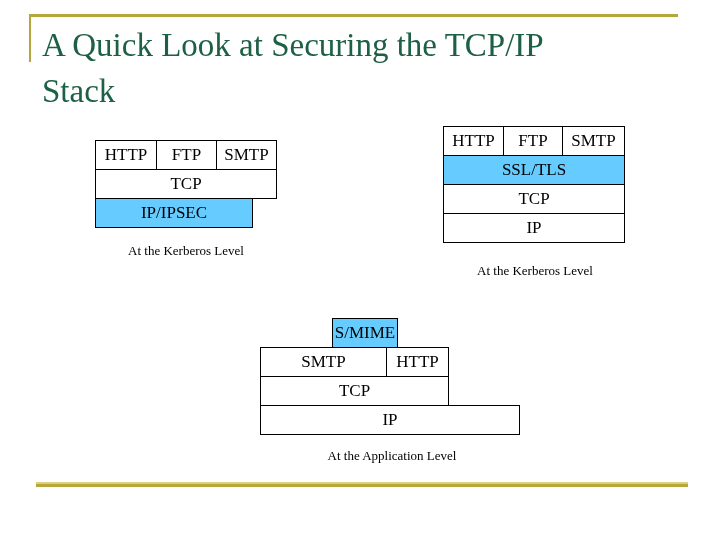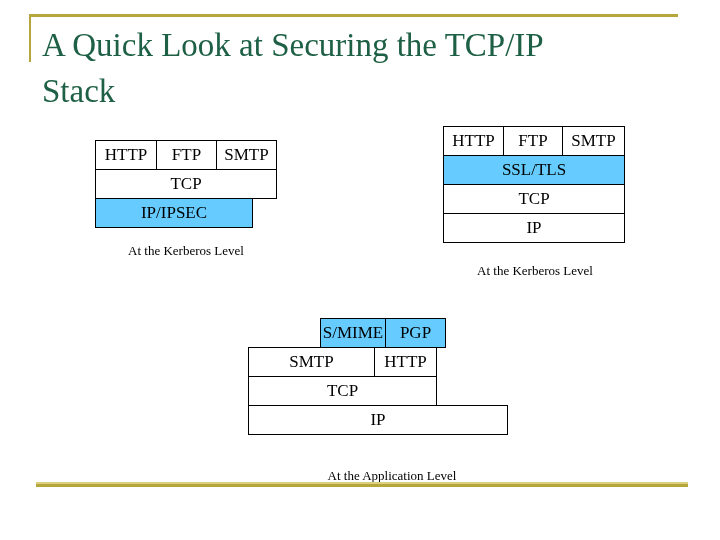--- a/index.html
+++ b/index.html
@@ -54,31 +54,31 @@
     text-align: center;
     font-size: 17px;
     color: #000;
     overflow: hidden;
     flex: none;
   }
   .cell + .cell { margin-left: -1px; }
   .cell.hl { background: var(--blue, #66CCFF); }
   .stack-network   { left: 95px;  top: 140px; width: 182px; }
   .stack-transport { left: 443px; top: 126px; width: 182px; }
-  .stack-application { left: 248px; top: 318px; width: 260px; }
+  .stack-application { left: 260px; top: 318px; width: 260px; }
   .indent-row { margin-left: 72px; }
   
   .caption {
     position: absolute;
     font-size: 13px; color: #000;
     text-align: center;
   }
   .caption-network     { left: 95px;  top: 243px; width: 182px; }
   .caption-transport   { left: 440px; top: 263px; width: 190px; }
-  .caption-application { left: 252px; top: 468px; width: 280px; }
+  .caption-application { left: 252px; top: 448px; width: 280px; }
 </style>
 </head>
 <body>
 
 <div class="slide">
 
   <div class="top-line"></div>
   <div class="title-bracket"></div>
 
   <h1 class="title">A Quick Look at Securing the TCP/IP
@@ -113,21 +113,20 @@
     </div>
     <div class="trow">
       <div class="cell" style="width:182px">IP</div>
     </div>
   </section>
   <div class="caption caption-transport">At the Kerberos Level</div>
 
   <section class="stack stack-application">
     <div class="trow indent-row">
       <div class="cell hl" style="width:66px">S/MIME</div>
-      <div class="cell hl" style="width:61px">PGP</div>
     </div>
     <div class="trow">
       <div class="cell" style="width:127px">SMTP</div>
       <div class="cell" style="width:63px">HTTP</div>
     </div>
     <div class="trow">
       <div class="cell" style="width:189px">TCP</div>
     </div>
     <div class="trow">
       <div class="cell" style="width:260px">IP</div>

